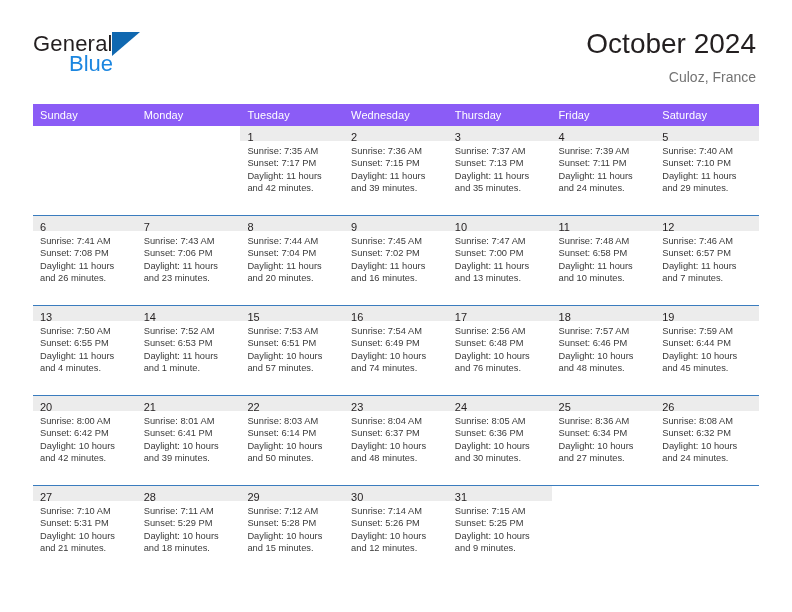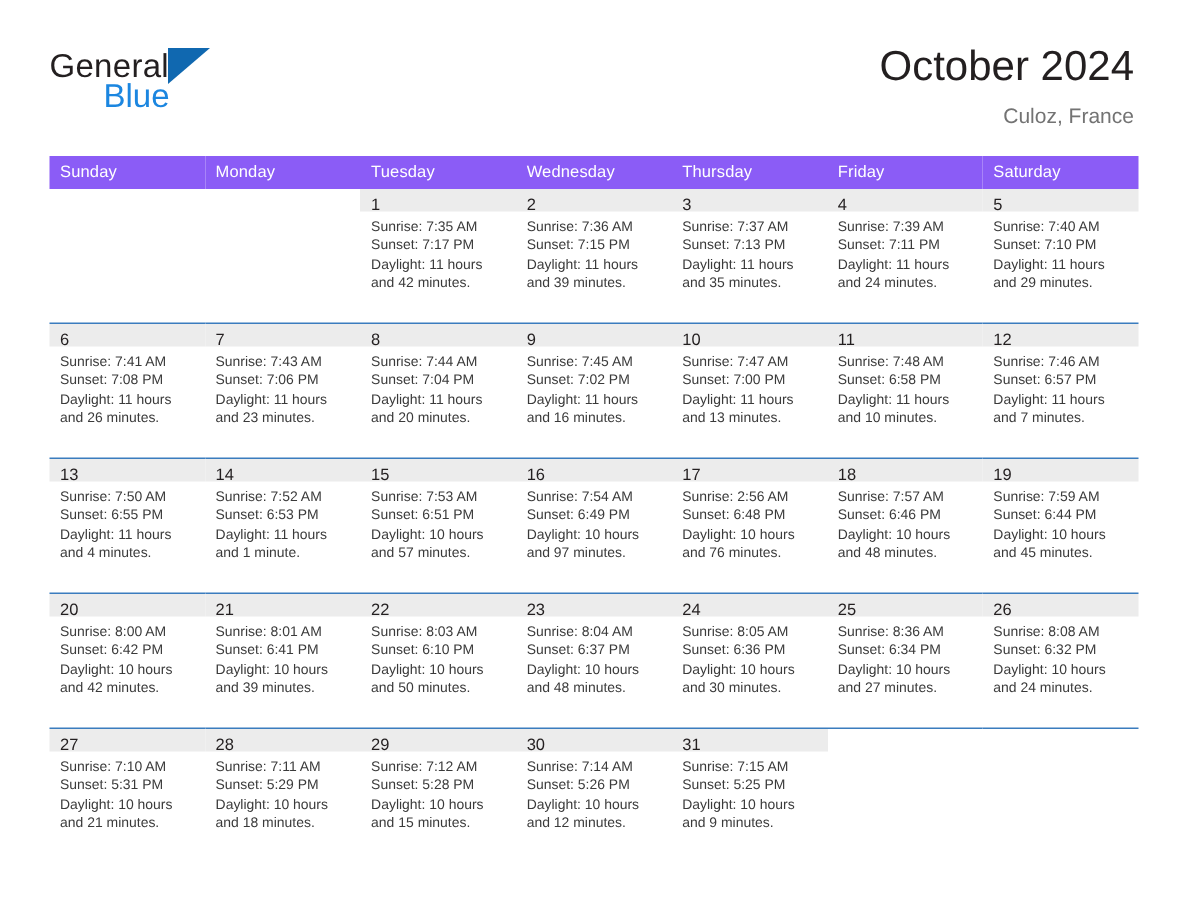--- a/index.html
+++ b/index.html
@@ -362,21 +362,21 @@
               </div>
             </div>
           </td>
           <td>
             <div class="cell filled">
               <div class="daynum-band"><span class="daynum">16</span></div>
               <div class="details">
                 <div>Sunrise: 7:54 AM</div>
                 <div>Sunset: 6:49 PM</div>
                 <div>Daylight: 10 hours</div>
-                <div>and 97 minutes.</div>
+                <div>and 74 minutes.</div>
               </div>
             </div>
           </td>
           <td>
             <div class="cell filled">
               <div class="daynum-band"><span class="daynum">17</span></div>
               <div class="details">
                 <div>Sunrise: 2:56 AM</div>
                 <div>Sunset: 6:48 PM</div>
                 <div>Daylight: 10 hours</div>
@@ -428,21 +428,21 @@
                 <div>Daylight: 10 hours</div>
                 <div>and 39 minutes.</div>
               </div>
             </div>
           </td>
           <td>
             <div class="cell filled">
               <div class="daynum-band"><span class="daynum">22</span></div>
               <div class="details">
                 <div>Sunrise: 8:03 AM</div>
-                <div>Sunset: 6:10 PM</div>
+                <div>Sunset: 6:14 PM</div>
                 <div>Daylight: 10 hours</div>
                 <div>and 50 minutes.</div>
               </div>
             </div>
           </td>
           <td>
             <div class="cell filled">
               <div class="daynum-band"><span class="daynum">23</span></div>
               <div class="details">
                 <div>Sunrise: 8:04 AM</div>

